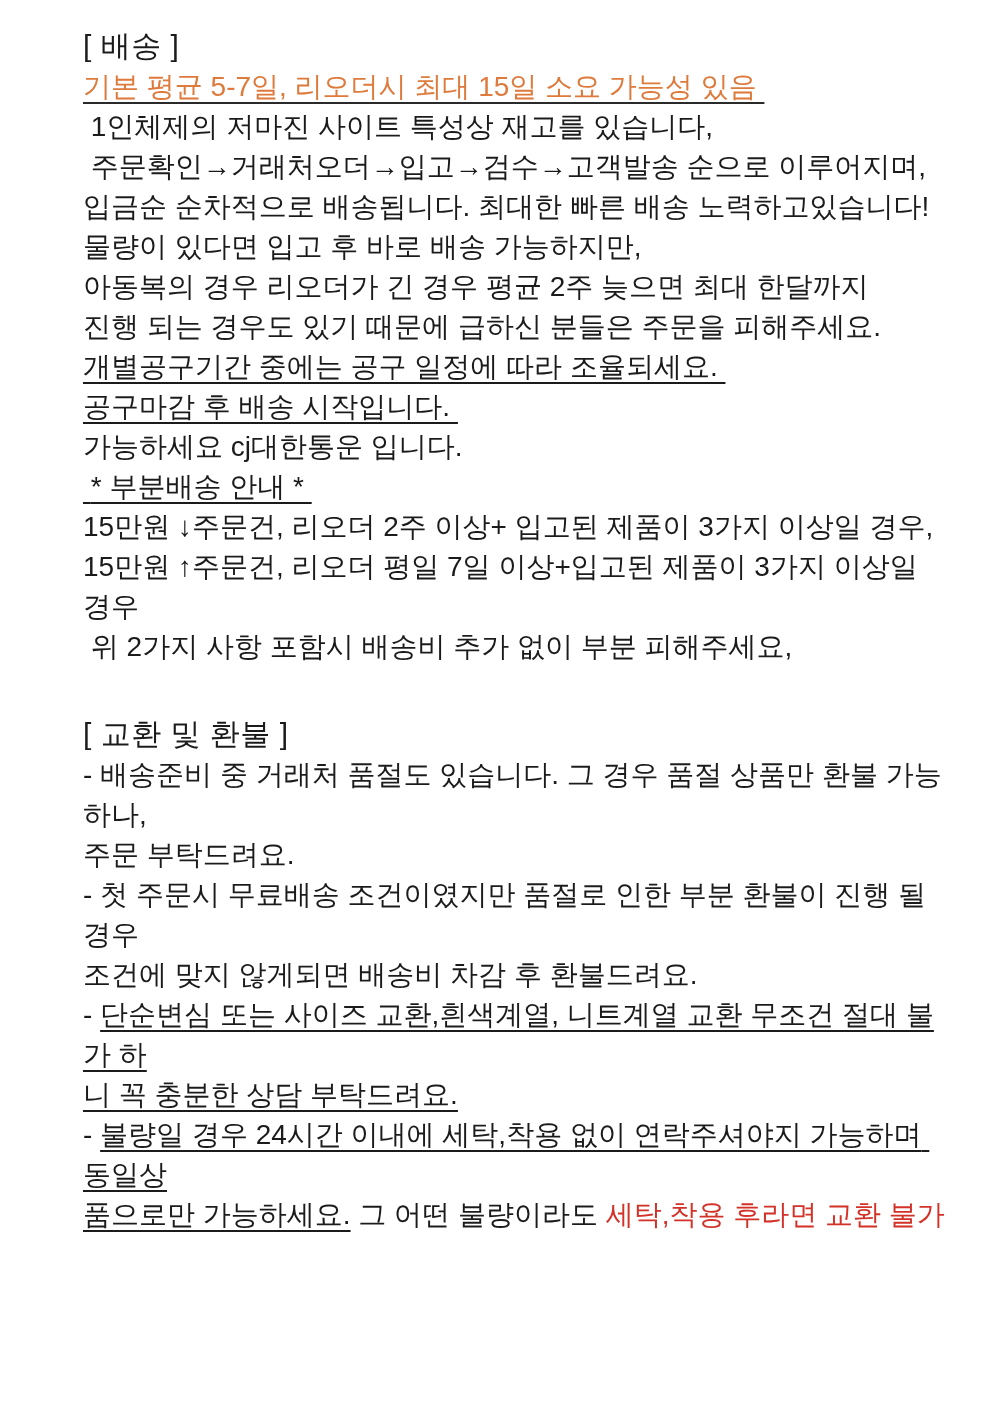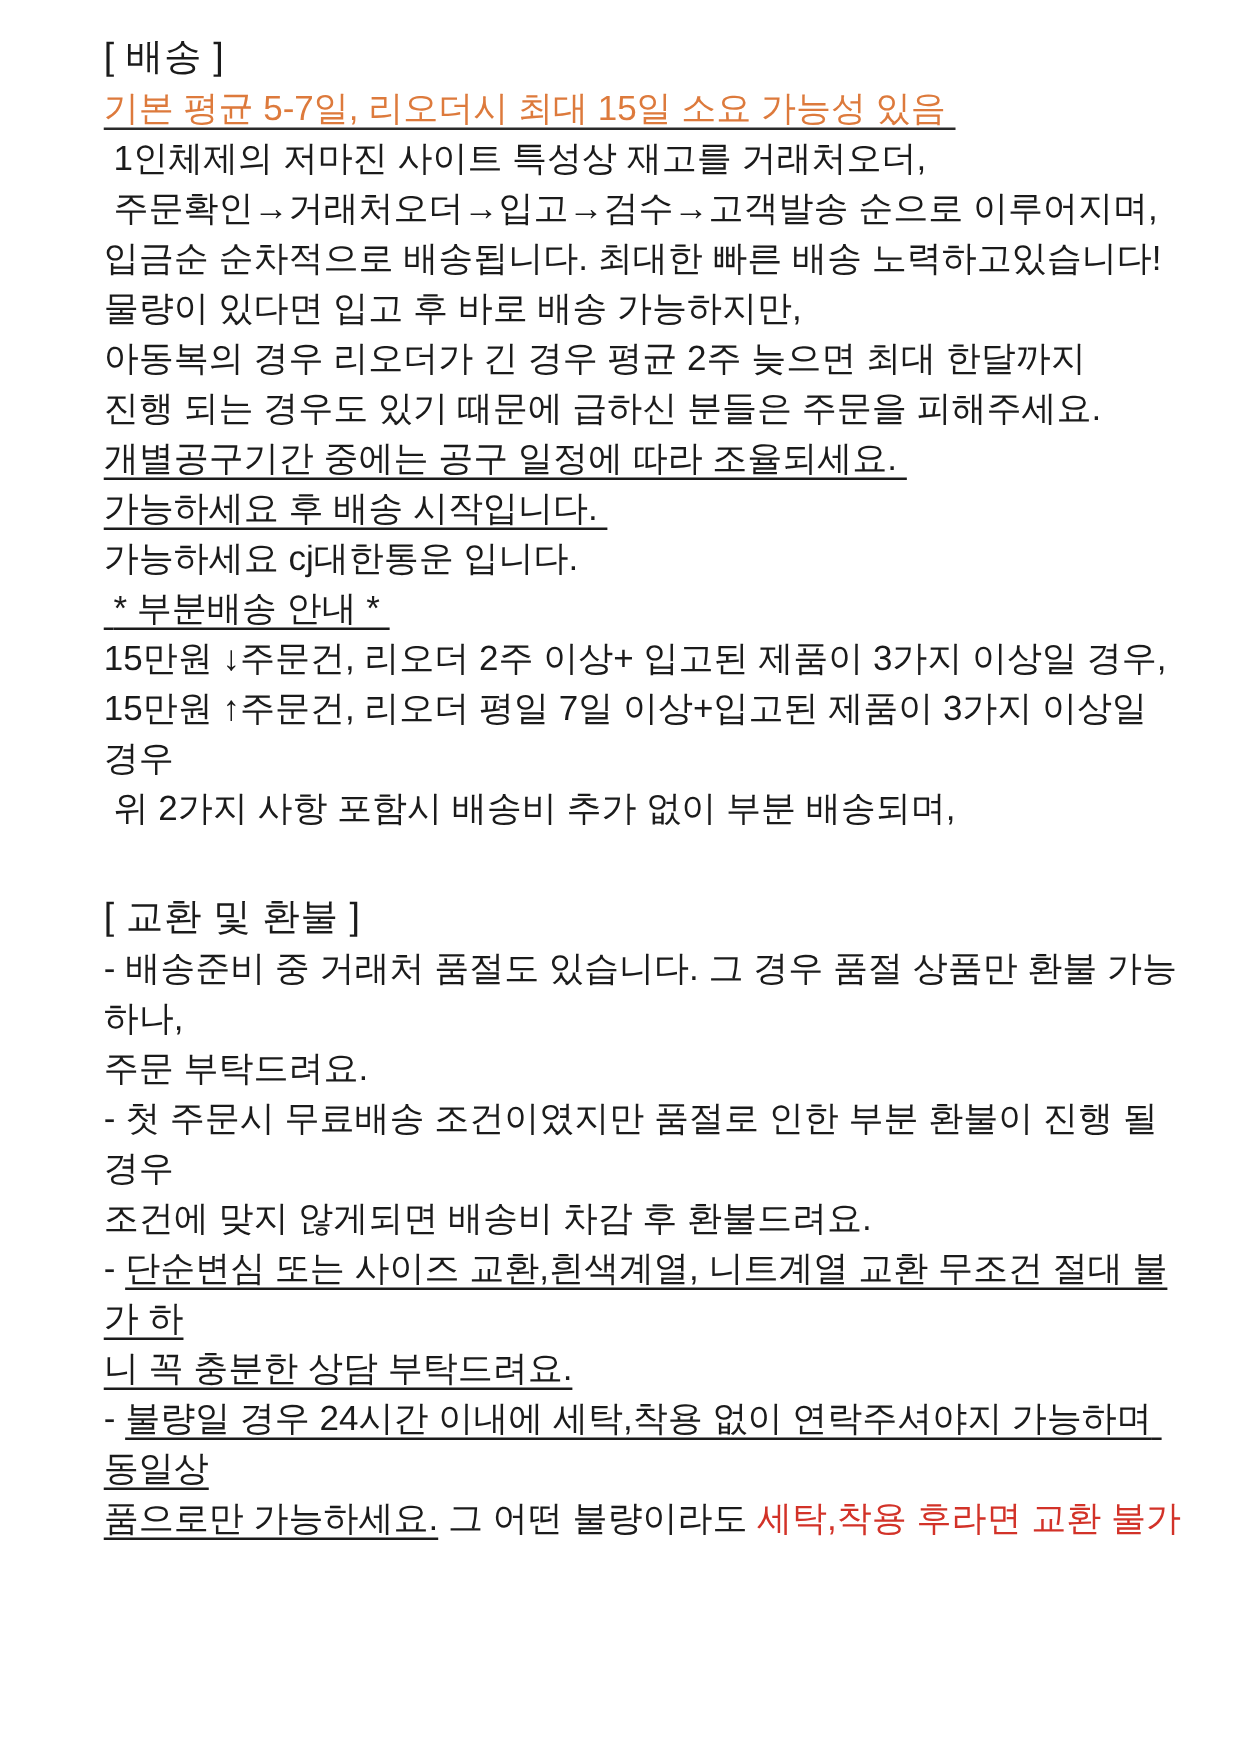--- a/index.html
+++ b/index.html
@@ -58,33 +58,33 @@
 </style>
 </head>
 <body>
 
 <div class="doc">
 
   <section class="section">
     <div class="section-title">[ 배송 ]</div>
     <div class="lines">
         <div class="line"><span class="seg seg-ou">기본 평균 5-7일, 리오더시 최대 15일 소요 가능성 있음 </span></div>
-        <div class="line"><span class="seg"> 1인체제의 저마진 사이트 특성상 재고를 거래처오더,</span></div>
+        <div class="line"><span class="seg"> 1인체제의 저마진 사이트 특성상 재고를 있습니다,</span></div>
         <div class="line"><span class="seg"> 주문확인→거래처오더→입고→검수→고객발송 순으로 이루어지며,</span></div>
         <div class="line"><span class="seg">입금순 순차적으로 배송됩니다. 최대한 빠른 배송 노력하고있습니다!</span></div>
         <div class="line"><span class="seg">물량이 있다면 입고 후 바로 배송 가능하지만,</span></div>
         <div class="line"><span class="seg">아동복의 경우 리오더가 긴 경우 평균 2주 늦으면 최대 한달까지</span></div>
         <div class="line"><span class="seg">진행 되는 경우도 있기 때문에 급하신 분들은 주문을 피해주세요.</span></div>
         <div class="line"><span class="seg seg-u">개별공구기간 중에는 공구 일정에 따라 조율되세요. </span></div>
-        <div class="line"><span class="seg seg-u">가능하세요 후 배송 시작입니다. </span></div>
+        <div class="line"><span class="seg seg-u">공구마감 후 배송 시작입니다. </span></div>
         <div class="line"><span class="seg">가능하세요 cj대한통운 입니다.</span></div>
         <div class="line"><span class="seg seg-u"> * 부분배송 안내 * </span></div>
         <div class="line"><span class="seg">15만원 ↓주문건, 리오더 2주 이상+ 입고된 제품이 3가지 이상일 경우,</span></div>
         <div class="line"><span class="seg">15만원 ↑주문건, 리오더 평일 7일 이상+입고된 제품이 3가지 이상일 경우</span></div>
-        <div class="line"><span class="seg"> 위 2가지 사항 포함시 배송비 추가 없이 부분 배송되며,</span></div>
+        <div class="line"><span class="seg"> 위 2가지 사항 포함시 배송비 추가 없이 부분 피해주세요,</span></div>
       </div>
   </section>
 
   <section class="section">
     <div class="section-title">[ 교환 및 환불 ]</div>
     <div class="lines">
         <div class="line"><span class="seg">- 배송준비 중 거래처 품절도 있습니다. 그 경우 품절 상품만 환불 가능하나,</span></div>
         <div class="line"><span class="seg">주문 부탁드려요.</span></div>
         <div class="line"><span class="seg">- 첫 주문시 무료배송 조건이였지만 품절로 인한 부분 환불이 진행 될 경우</span></div>
         <div class="line"><span class="seg">조건에 맞지 않게되면 배송비 차감 후 환불드려요.</span></div>

